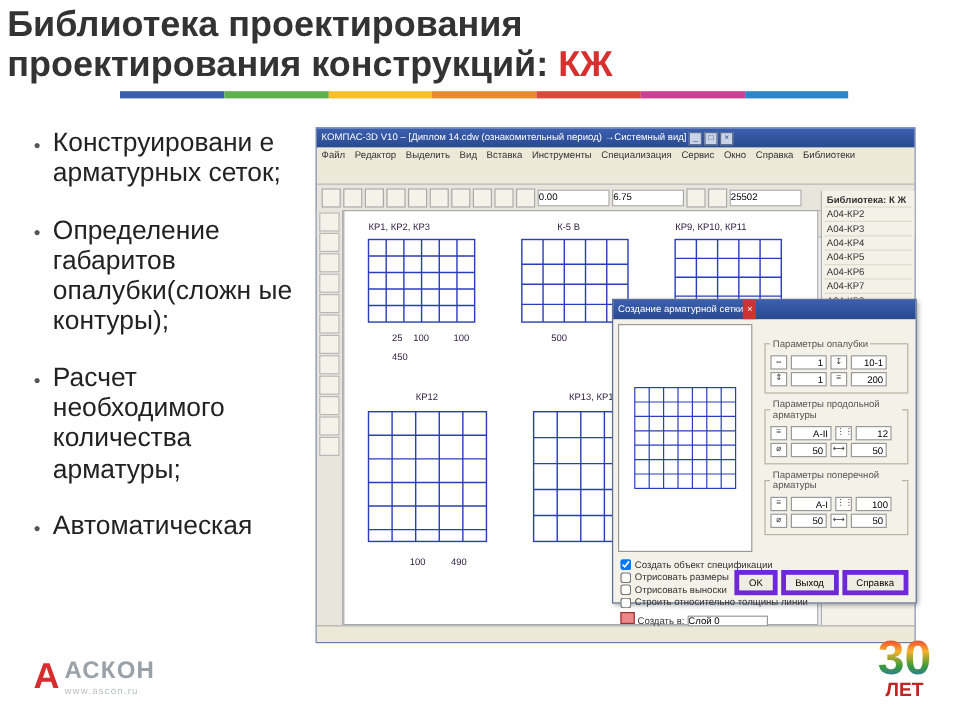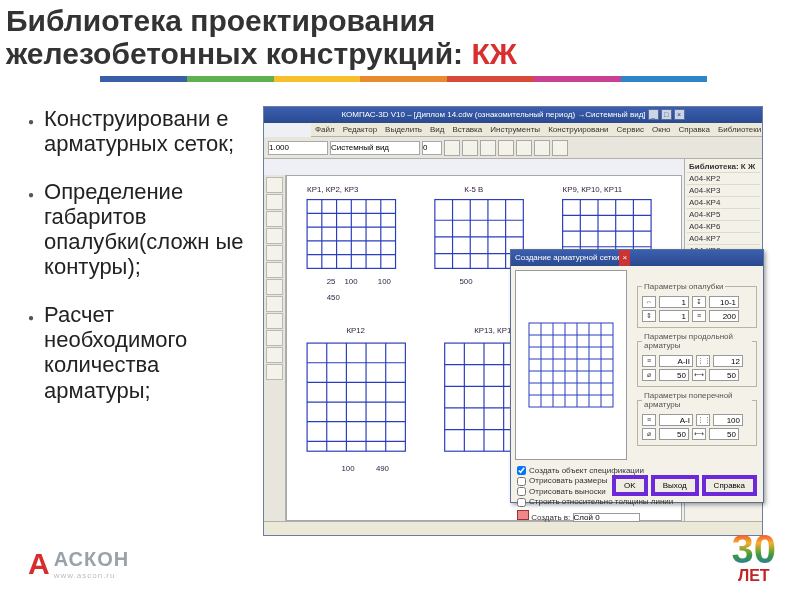--- a/index.html
+++ b/index.html
@@ -61,30 +61,30 @@
     color: #333;
   }
   .cad-titlebar {
     height: 16px;
     background: linear-gradient(#3b5fb0,#2a4a8f);
     color: #fff;
     font-size: 8px;
     line-height: 16px;
     padding: 0 4px;
     display: flex;
-    justify-content: center;
+    justify-content: flex-start;
   }
   .cad-titlebar .ctrls span {
     display:inline-block; width:11px; height:11px; margin-left:2px;
     background:#cbd4e6; border:1px solid #5b6e93; font-size:7px; line-height:9px;
     text-align:center; color:#2a4a8f;
   }
   .cad-menubar {
-    height: 14px; background:#ece9d8; border-bottom:1px solid #b0b0b0;
-    padding: 0 4px; display:flex; gap:8px; font-size:8px; line-height:14px;margin-left:47px;
+    height: 31px; background:#ece9d8; border-bottom:1px solid #b0b0b0;
+    padding: 0 4px; display:flex; gap:8px; font-size:8px; line-height:14px;
   }
   .cad-toolbar {
     height: 22px; background:#e8e6dc; border-bottom:1px solid #b0b0b0;
     display:flex; align-items:center; padding:0 4px; gap:2px;
   }
   .cad-toolbar .tb-btn {
     width:16px; height:16px; border:1px solid #a8a8a8; background:#f4f2e9;
   }
   .cad-toolbar input {
     width:60px; height:14px; font-size:8px; border:1px solid #a8a8a8; background:#fff;
@@ -158,21 +158,21 @@
   .statusbar{
     position:absolute; left:0; right:0; bottom:0; height:14px;
     background:#ece9d8; border-top:1px solid #b0b0b0;
   }
 </style>
 </head>
 <body>
 
 <div class="title">
   <span>Библиотека проектирования</span><br>
-  <span>железобетонных конструкций: </span><span class="accent">КЖ</span>
+  <span>проектирования конструкций: </span><span class="accent">КЖ</span>
 </div>
 <div class="rule-band">
   <span class="rb1"></span>
     <span class="rb2"></span>
     <span class="rb3"></span>
     <span class="rb4"></span>
     <span class="rb5"></span>
     <span class="rb6"></span>
     <span class="rb7"></span>
     <span class="rb8"></span>
@@ -182,40 +182,60 @@
   <ul class="bullets">
     <li>
         <span>Конструировани е арматурных сеток;</span>
       </li>
     <li>
         <span>Определение габаритов опалубки(сложн ые контуры);</span>
       </li>
     <li>
         <span>Расчет необходимого количества арматуры;</span>
       </li>
+    <li>
+        <span>Автоматическая</span>
+      </li>
   </ul>
 
   <div class="shot-wrap">
     <div class="cad-window">
       <div class="cad-titlebar">
         <span>КОМПАС-3D V10 – [Диплом 14.cdw (ознакомительный период) →Системный вид]</span>
         <span class="ctrls"><span>_</span><span>□</span><span>×</span></span>
       </div>
       <div class="cad-menubar">
         <span>Файл</span>
         <span>Редактор</span>
         <span>Выделить</span>
         <span>Вид</span>
         <span>Вставка</span>
         <span>Инструменты</span>
-        <span>Конструировани</span>
+        <span>Специализация</span>
         <span>Сервис</span>
         <span>Окно</span>
         <span>Справка</span>
         <span>Библиотеки</span>
+      </div>
+      <div class="cad-toolbar">
+        <div class="tb-btn"></div>
+        <div class="tb-btn"></div>
+        <div class="tb-btn"></div>
+        <div class="tb-btn"></div>
+        <div class="tb-btn"></div>
+        <div class="tb-btn"></div>
+        <div class="tb-btn"></div>
+        <div class="tb-btn"></div>
+        <div class="tb-btn"></div>
+        <div class="tb-btn"></div>
+        <input value="0.00" style="">
+        <input value="6.75" style="">
+        <div class="tb-btn"></div>
+        <div class="tb-btn"></div>
+        <input value="25502" style="">
       </div>
       <div class="cad-toolbar">
         <input value="1.000" style="">
         <input style="width: 90px;" value="Системный вид">
         <input style="width: 20px;" value="0">
         <div class="tb-btn"></div>
         <div class="tb-btn"></div>
         <div class="tb-btn"></div>
         <div class="tb-btn"></div>
         <div class="tb-btn"></div>

